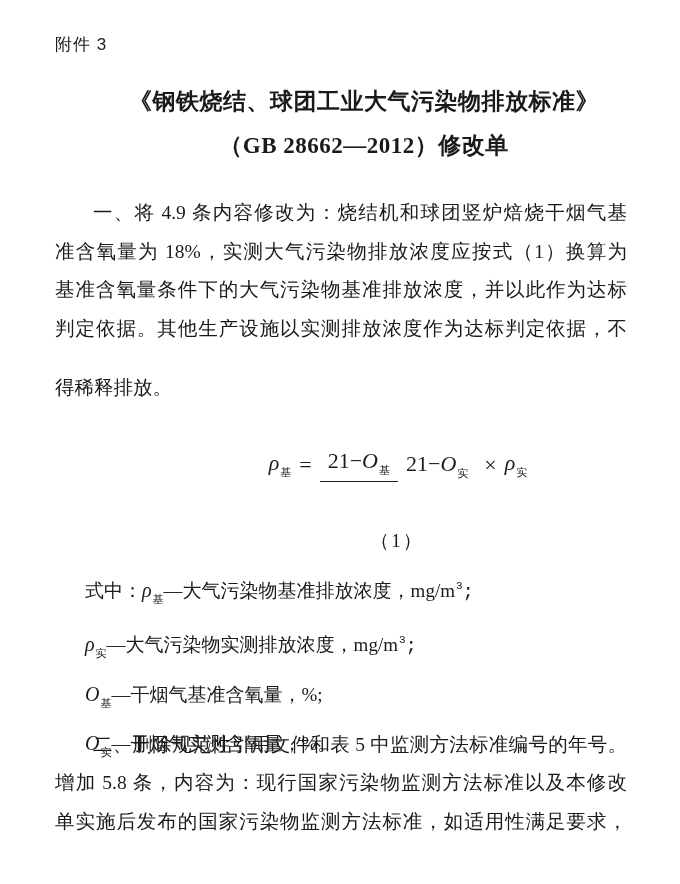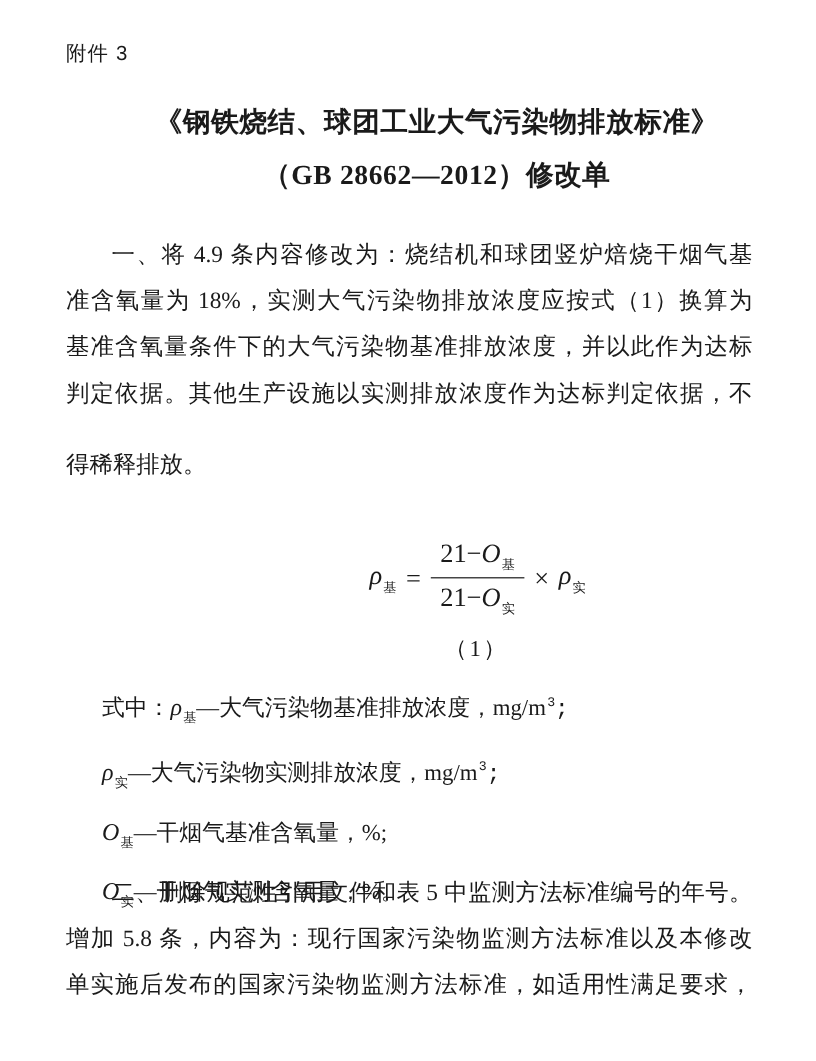--- a/index.html
+++ b/index.html
@@ -42,21 +42,21 @@
     display: flex; justify-content: center; align-items: center;
     transform: translateX(58px);
     font-size: 22px;
   }
   .it { font-style: italic; }
   .cnsub {
     font-size: 11px; font-style: normal;
     vertical-align: -6px; margin-left: 1px;
   }
   .op { margin: 0 8px; font-style: normal; }
-  .frac { display: inline-flex; flex-direction: column; align-items: flex-start; vertical-align: middle; }
+  .frac { display: inline-flex; flex-direction: row; align-items: flex-start; vertical-align: middle; }
   .frac .num { border-bottom: 1.6px solid #1a1a1a; padding: 0 8px 3px 8px; }
   .frac .den { padding: 3px 8px 0 8px; }
 
   .eq-number {
     position: absolute; top: 528px; left: 0; width: 100%;
     text-align: center; transform: translateX(57px);
     font-size: 19px; letter-spacing: 2px;
   }
 
   .defs { position: absolute; top: 566px; left: 85px; font-size: 19px; }

